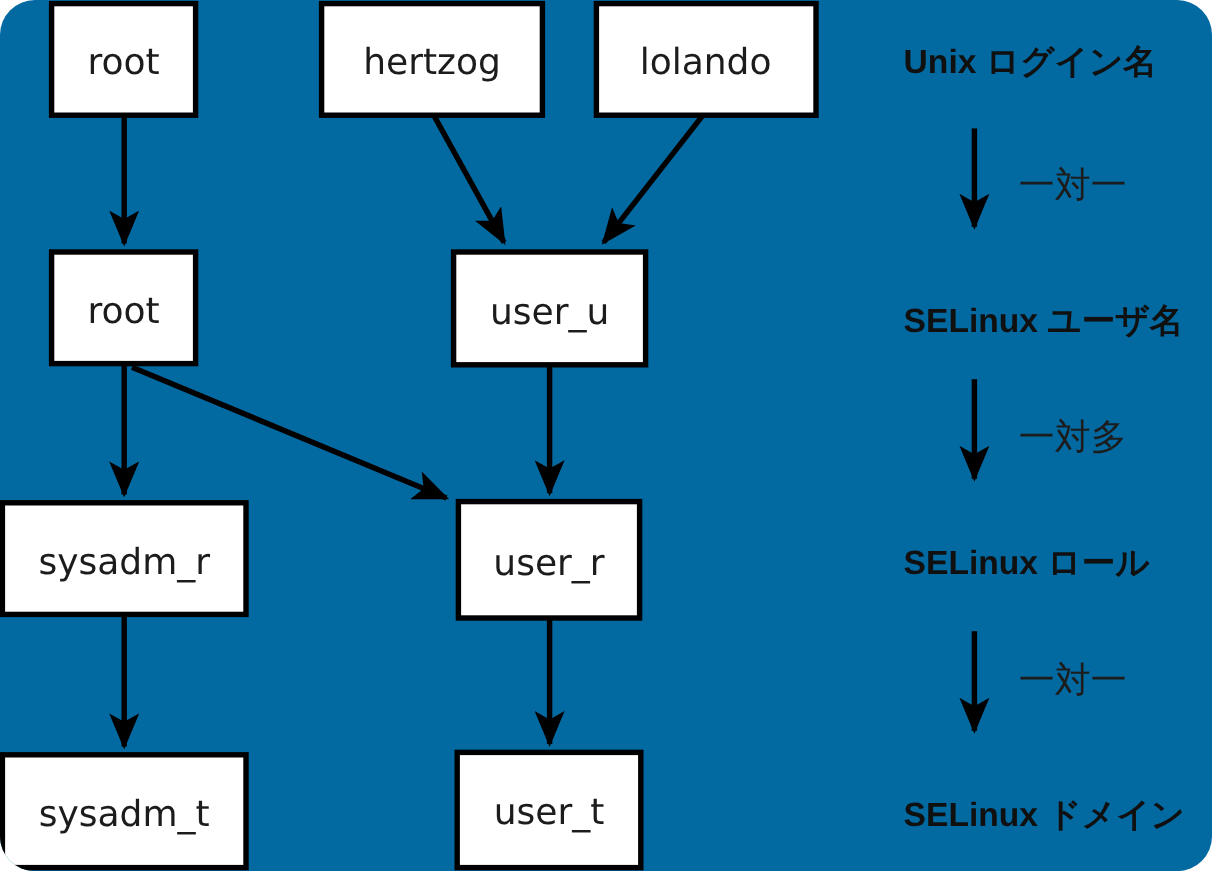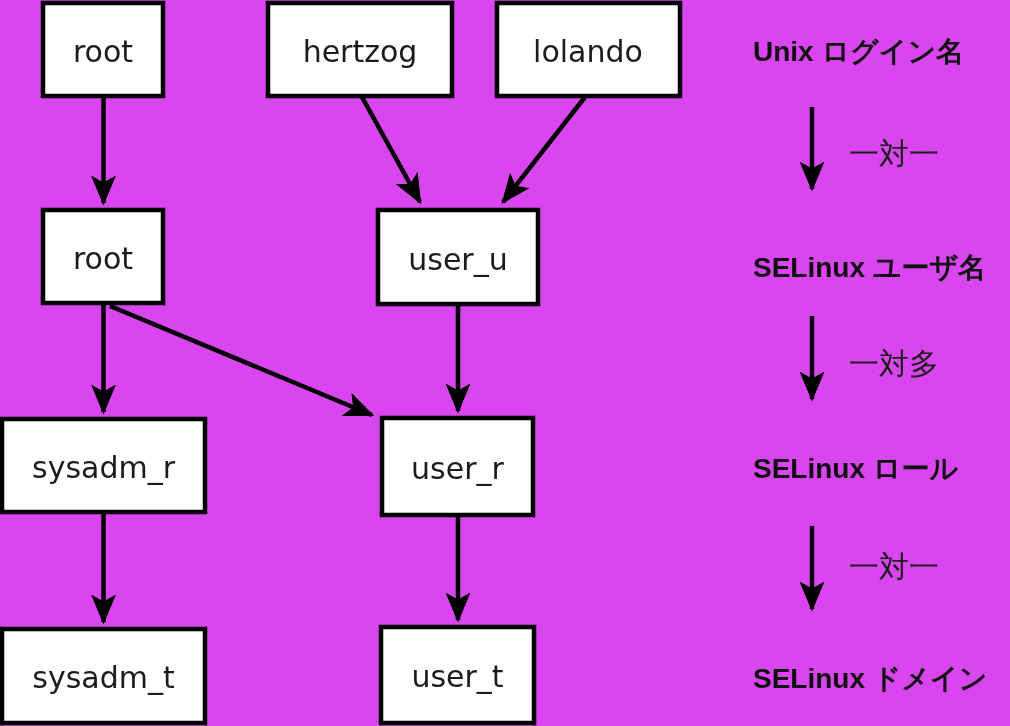--- a/index.html
+++ b/index.html
@@ -4,22 +4,23 @@
 <style>
   html, body {
     margin: 0;
     padding: 0;
     background: #ffffff;
   }
   .stage {
     position: relative;
     width: 1010px;
     height: 726px;
-    background: #d946ef;
+    background: #0369a1;
     overflow: hidden;
+    border-radius: 29px;
   }
   svg { display: block; }
   .node-box {
     fill: #ffffff;
     stroke: #000000;
     stroke-width: 4.5px;
   }
   .edge-line {
     stroke: #000000;
     stroke-width: 4.5px;

